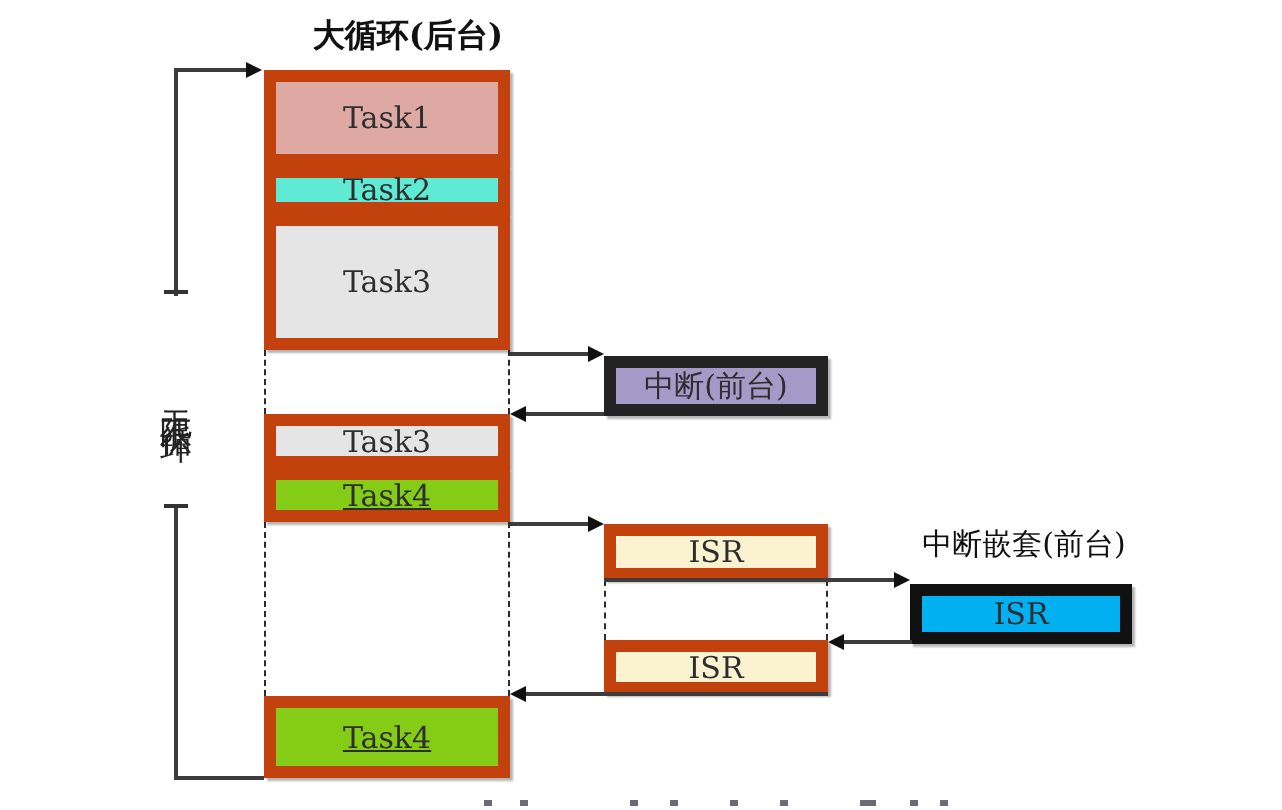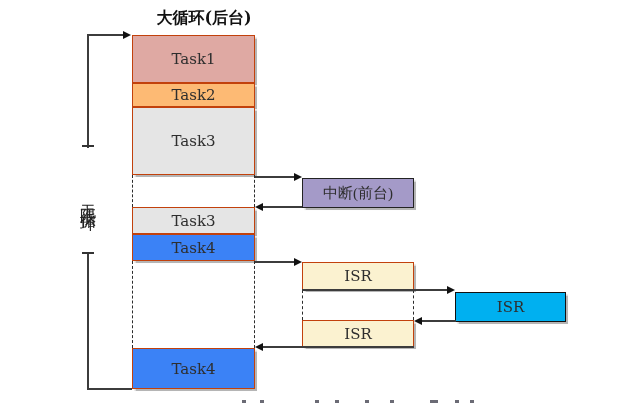--- a/index.html
+++ b/index.html
@@ -4,29 +4,29 @@
 <style>
   * { margin:0; padding:0; box-sizing:border-box; }
   html,body { background:#ffffff; }
   .stage {
     position:relative; width:641px; height:405px; background:#ffffff;
     font-family:"DejaVu Serif","Liberation Serif",serif; color:#1f1f1f;
     overflow:hidden;
   }
   .abs { position:absolute; }
   .box {
-    position:absolute; border:1px solid #c2410c;
+    position:absolute; border:6px solid #c2410c;
     display:flex; align-items:center; justify-content:center;
     font-size:15px; color:#2e2e2e;
     box-shadow:1.5px 1.5px 1px rgba(90,90,90,0.45);
   }
   .c-task1 { background:#DFA9A3; }
-  .c-task2 { background:#fdba74; }
+  .c-task2 { background:#5eead4; }
   .c-task3 { background:#e5e5e5; }
-  .c-task4 { background:#3b82f6; }
+  .c-task4 { background:#84cc16;text-decoration:underline; }
   .c-isr   { background:#FBF2D0; }
   .c-int   { background:#A49AC8; border-color:#232323; }
   .c-blue  { background:#00B0F0; border-color:#111111; }
   .title {
     position:absolute; font-size:16px; color:#111; text-align:center;
     white-space:nowrap;
   }
   .hline { position:absolute; height:2px; background:#3c3c3c; }
   .vline { position:absolute; width:2px; background:#3c3c3c; }
   .dash  { position:absolute; width:0; border-left:1.4px dashed #2b2b2b; }
@@ -80,33 +80,34 @@
     <span>Task4</span>
   </div>
 
   <div class="dash" style="left:132px; top:261px; height:87px;"></div>
   <div class="dash" style="left:254px; top:261px; height:87px;"></div>
 
   <div class="box c-task4" style="left:132px; top:348px; width:123px; height:41px;">
     <span>Task4</span>
   </div>
 
-  <div class="box c-int" style="left:302px; top:178px; width:112px; height:30px;font-family:Liberation Serif, serif;">
+  <div class="box c-int" style="left:302px; top:178px; width:112px; height:30px;">
     <span>中断(前台)</span>
   </div>
 
   <div class="box c-isr" style="left:302px; top:262px; width:112px; height:28px;">
     <span>ISR</span>
   </div>
   <div class="dash" style="left:302px; top:290px; height:30px;"></div>
   <div class="dash" style="left:413px; top:290px; height:30px;"></div>
   <div class="box c-isr" style="left:302px; top:320px; width:112px; height:27px;">
     <span>ISR</span>
   </div>
 
+  <div class="title" style="left:443px; top:263px; width:138px; font-size:15px;">中断嵌套(前台)</div>
   <div class="box c-blue" style="left:455px; top:292px; width:111px; height:30px;">
     <span>ISR</span>
   </div>
 
   <div class="hline" style="left:255px; top:176px; width:41px; height:1.6px;"></div>
   <div class="arr-r" style="left:294px; top:172.5px;"></div>
 
   <div class="hline" style="left:261px; top:206px; width:41px; height:1.6px;"></div>
   <div class="arr-l" style="left:255px; top:202.5px;"></div>
 

